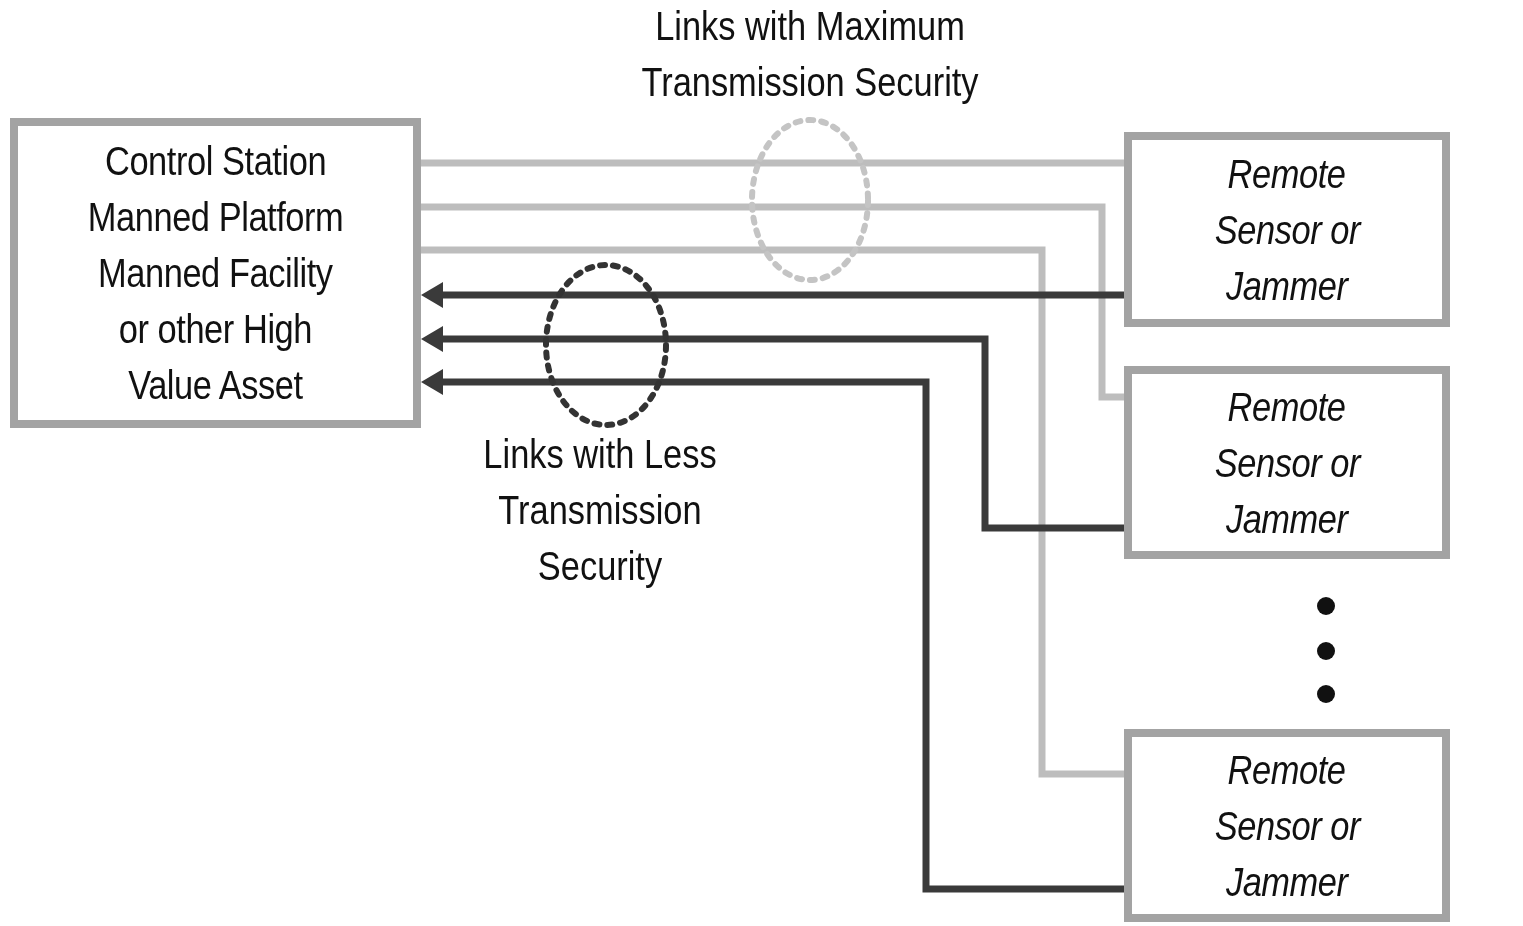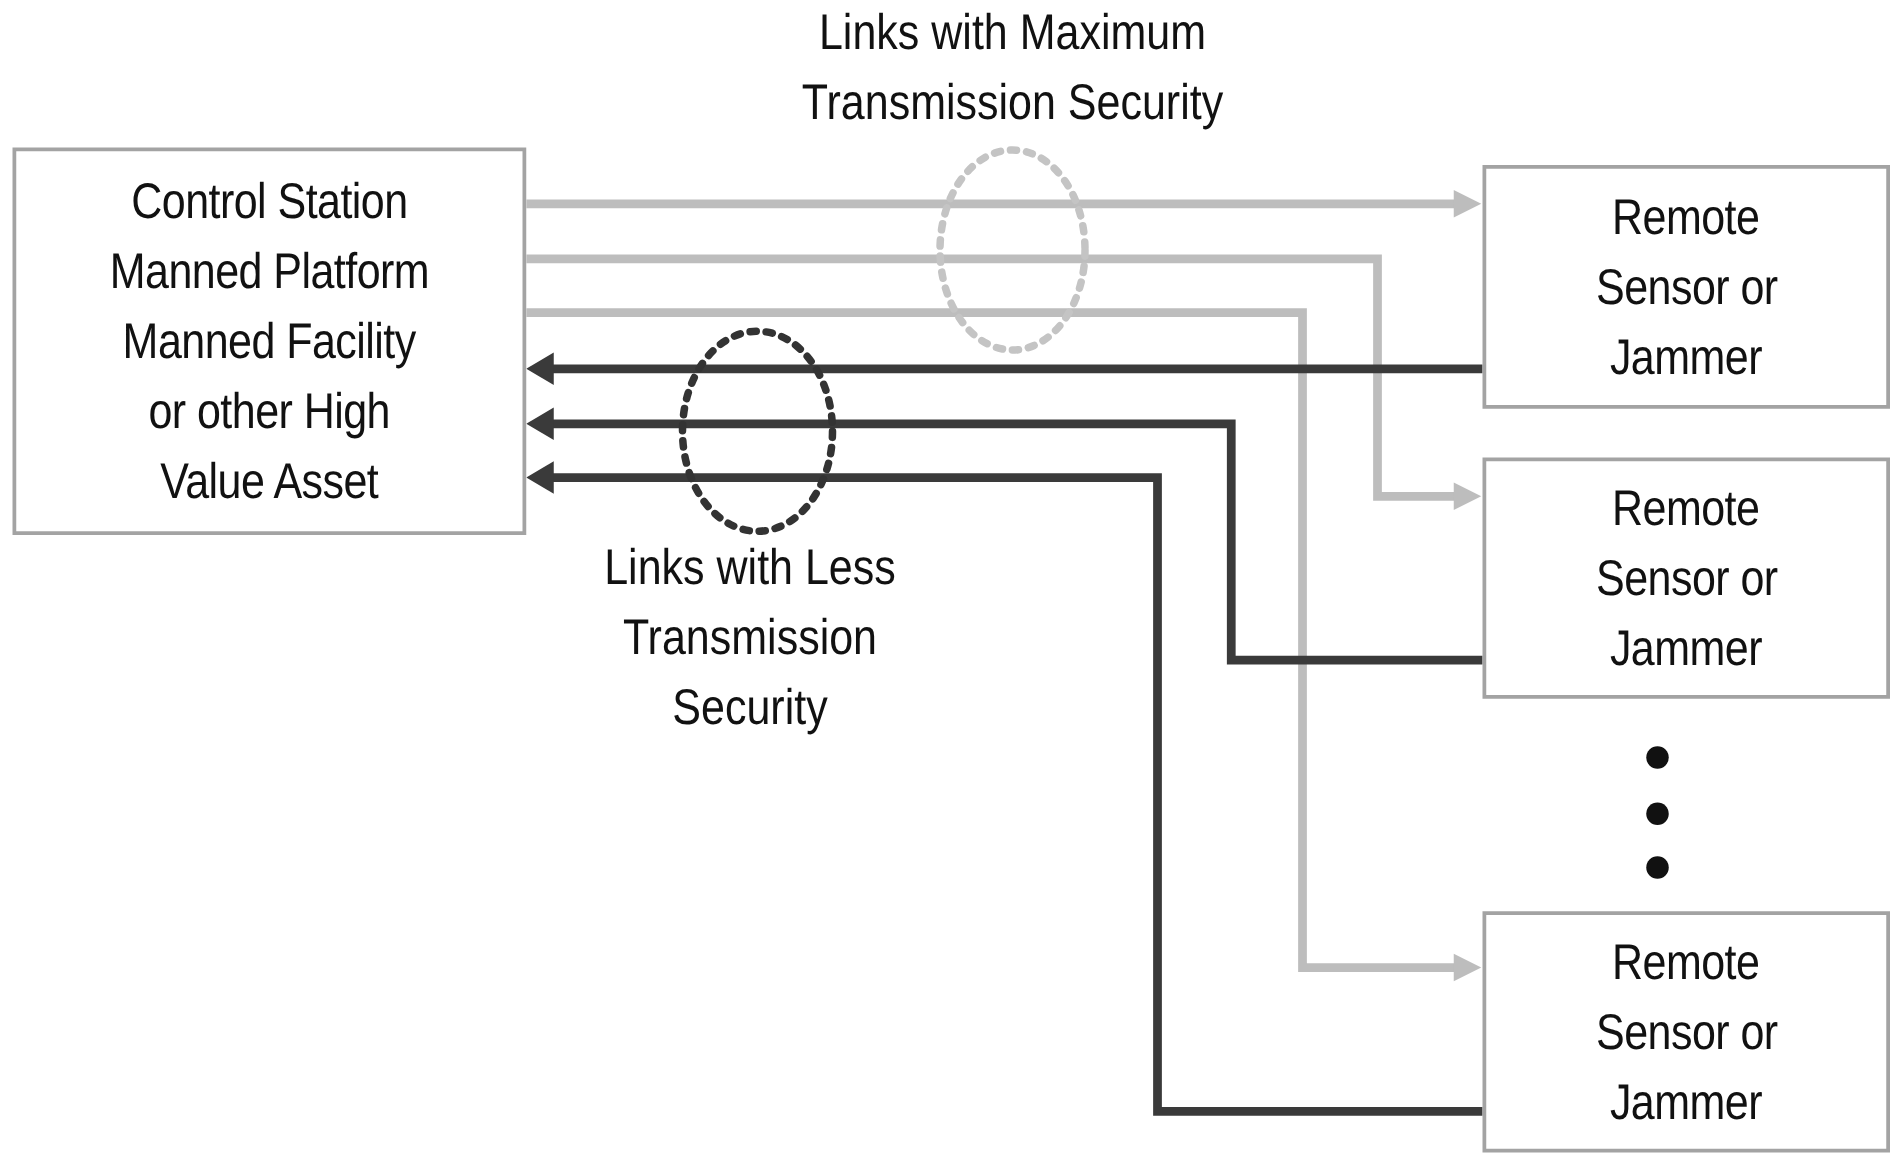--- a/index.html
+++ b/index.html
@@ -1,25 +1,25 @@
 <!DOCTYPE html>
 <html><head>
 <meta charset="utf-8">
 <style>
   html, body { margin: 0; padding: 0; background: #ffffff; }
   body { width: 1523px; height: 926px; position: relative; overflow: hidden;
          font-family: "Liberation Sans", "DejaVu Sans", sans-serif; color: #111; }
   svg.diagram { position: absolute; left: 0; top: 0; }
-  .box { position: absolute; box-sizing: border-box; border: 3px solid #a3a3a3; background: #fff;
+  .box { position: absolute; box-sizing: border-box; border: 8px solid #a3a3a3; background: #fff;
          display: flex; flex-direction: column; align-items: center; justify-content: center;
          text-align: center; }
   .box span { display: block; font-size: 40px; line-height: 56px; letter-spacing: -0.5px;
               transform: scaleX(0.86); white-space: nowrap; }
   #control-box { left: 10px; top: 118px; width: 411px; height: 310px; }
-  .remote { left: 1186px; width: 326px; }
+  .remote { left: 1124px; width: 326px; font-style: italic; }
   #remote-1 { top: 132px; height: 195px; }
   #remote-2 { top: 366px; height: 193px; }
   #remote-3 { top: 729px; height: 193px; }
   .label { position: absolute; text-align: center; }
   .label span { display: block; font-size: 40px; line-height: 56px; white-space: nowrap;
                 transform: scaleX(0.86); }
   #label-max { left: 560px; top: -2px; width: 500px; }
   #label-less { left: 400px; top: 426px; width: 400px; }
 </style>
 </head>

